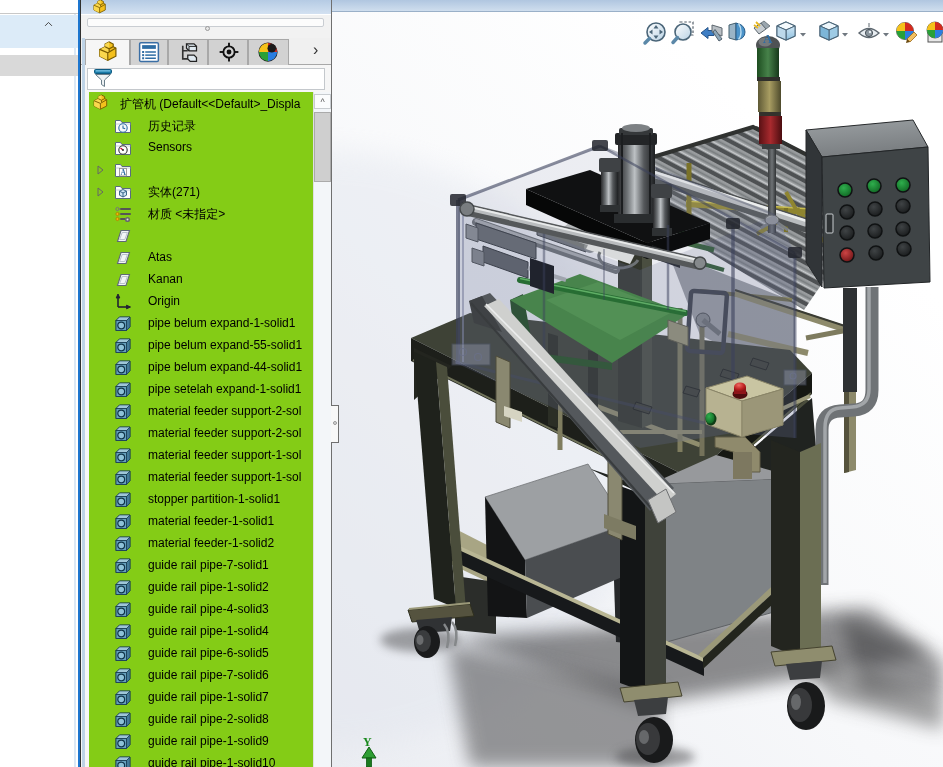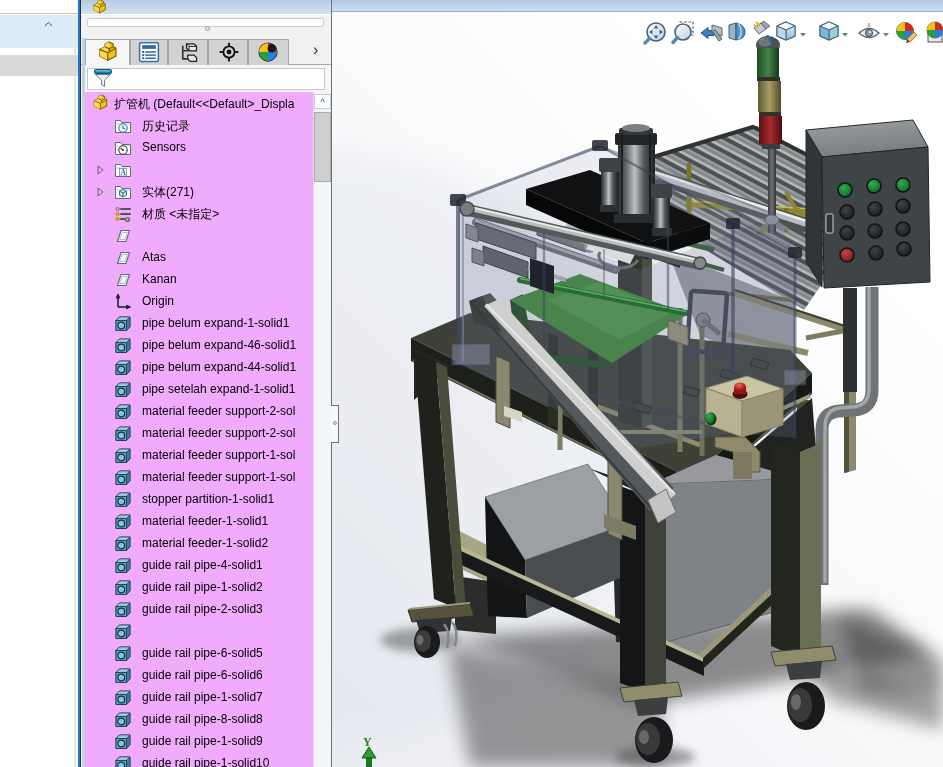--- a/index.html
+++ b/index.html
@@ -20,21 +20,21 @@
 #ptitle span{position:absolute;left:27px;top:18px}
 #proll{position:absolute;left:0;top:14px;width:250px;height:24px;background:#f2f2f2;border-top:1px solid #fff}
 #pbar{position:absolute;left:6px;top:3px;width:237px;height:9px;background:#fcfcfc;border:1px solid #c9cdd2;border-radius:2px}
 #pdot{position:absolute;left:124px;top:11px;width:5px;height:5px;border-radius:50%;background:#e8e8e8;border:1px solid #999}
 #ptabs{position:absolute;left:0;top:38px;width:250px;height:27px;background:#f0f0f0;border-bottom:1px solid #a8a8a8}
 .tab{position:absolute;top:1px;height:26px;border:1px solid #a8a8a8;border-bottom:none;background:#d2d2d2}
 .tab.act{background:#f6f6f6;height:27px;border-bottom:1px solid #f6f6f6}
 #tmore{position:absolute;left:232px;top:3px;font-size:16px;color:#333}
 #pfilter{position:absolute;left:0;top:65px;width:250px;height:27px;background:#f6f6f6}
 #fbox{position:absolute;left:6px;top:3px;width:238px;height:22px;background:#fff;border:1px solid #c4c8cc}
-#ptree{position:absolute;left:2px;top:92px;width:232px;height:675px;background:#f0abfc;overflow:hidden}
+#ptree{position:absolute;left:8px;top:92px;width:232px;height:675px;background:#84cc16;overflow:hidden}
 .row{position:absolute;left:0;height:22px;width:232px;font-size:12px;color:#000;white-space:nowrap}
 .row .txt{position:absolute;top:3px}
 #pscroll{position:absolute;left:232px;top:92px;width:18px;height:675px;background:#f3f6f9;border-left:1px solid #e0e0e0}
 #sup{position:absolute;left:0px;top:2px;width:17px;height:15px;background:#fbfcfd;border:1px solid #c8ccd0;color:#555;font-size:9px;text-align:center;line-height:14px}
 #sthumb{position:absolute;left:0px;top:20px;width:17px;height:70px;background:#cfcfcf;border:1px solid #aaa}
 #splitter{position:absolute;left:331px;top:0;width:1px;height:767px;background:#6f6f6f}
 #sphandle{position:absolute;left:331px;top:405px;width:8px;height:38px;background:#f8f8f8;border:1px solid #6f6f6f;border-left:none}
 #sphdot{position:absolute;left:333px;top:421px;width:4px;height:4px;border-radius:50%;background:#ddd;border:1px solid #999}
 svg{position:absolute;left:0;top:0}
 </style></head>
@@ -533,21 +533,21 @@
         <div class="row" style="top:177px">
           <span class="txt" style="left:59px">Kanan</span>
         </div>
         <div class="row" style="top:199px">
           <span class="txt" style="left:59px">Origin</span>
         </div>
         <div class="row" style="top:221px">
           <span class="txt" style="left:59px">pipe belum expand-1-solid1</span>
         </div>
         <div class="row" style="top:243px">
-          <span class="txt" style="left:59px">pipe belum expand-46-solid1</span>
+          <span class="txt" style="left:59px">pipe belum expand-55-solid1</span>
         </div>
         <div class="row" style="top:265px">
           <span class="txt" style="left:59px">pipe belum expand-44-solid1</span>
         </div>
         <div class="row" style="top:287px">
           <span class="txt" style="left:59px">pipe setelah expand-1-solid1</span>
         </div>
         <div class="row" style="top:309px">
           <span class="txt" style="left:59px">material feeder support-2-sol</span>
         </div>
@@ -563,39 +563,42 @@
         <div class="row" style="top:397px">
           <span class="txt" style="left:59px">stopper partition-1-solid1</span>
         </div>
         <div class="row" style="top:419px">
           <span class="txt" style="left:59px">material feeder-1-solid1</span>
         </div>
         <div class="row" style="top:441px">
           <span class="txt" style="left:59px">material feeder-1-solid2</span>
         </div>
         <div class="row" style="top:463px">
-          <span class="txt" style="left:59px">guide rail pipe-4-solid1</span>
+          <span class="txt" style="left:59px">guide rail pipe-7-solid1</span>
         </div>
         <div class="row" style="top:485px">
           <span class="txt" style="left:59px">guide rail pipe-1-solid2</span>
         </div>
         <div class="row" style="top:507px">
-          <span class="txt" style="left:59px">guide rail pipe-2-solid3</span>
+          <span class="txt" style="left:59px">guide rail pipe-4-solid3</span>
+        </div>
+        <div class="row" style="top:529px">
+          <span class="txt" style="left:59px">guide rail pipe-1-solid4</span>
         </div>
         <div class="row" style="top:551px">
           <span class="txt" style="left:59px">guide rail pipe-6-solid5</span>
         </div>
         <div class="row" style="top:573px">
-          <span class="txt" style="left:59px">guide rail pipe-6-solid6</span>
+          <span class="txt" style="left:59px">guide rail pipe-7-solid6</span>
         </div>
         <div class="row" style="top:595px">
           <span class="txt" style="left:59px">guide rail pipe-1-solid7</span>
         </div>
         <div class="row" style="top:617px">
-          <span class="txt" style="left:59px">guide rail pipe-8-solid8</span>
+          <span class="txt" style="left:59px">guide rail pipe-2-solid8</span>
         </div>
         <div class="row" style="top:639px">
           <span class="txt" style="left:59px">guide rail pipe-1-solid9</span>
         </div>
         <div class="row" style="top:661px">
           <span class="txt" style="left:59px">guide rail pipe-1-solid10</span>
         </div>
       </div>
  <div id="pscroll">
         <div id="sup">^</div>

